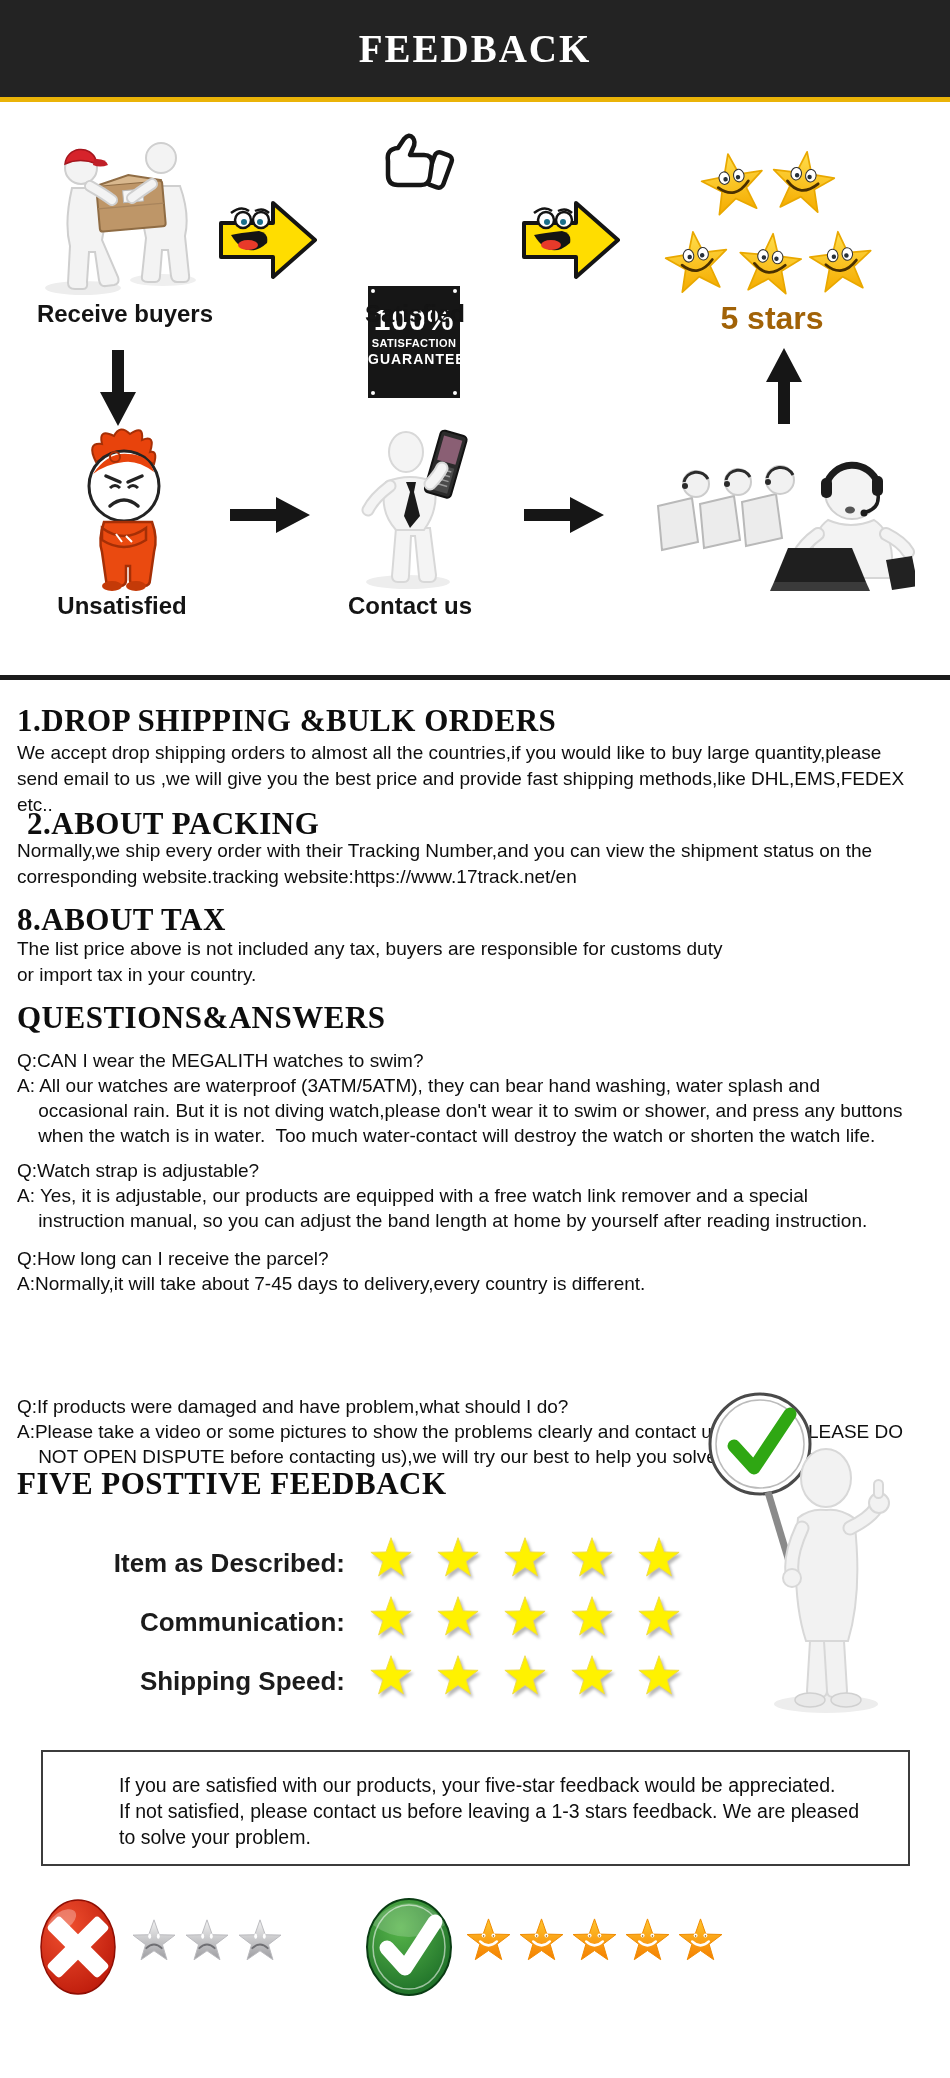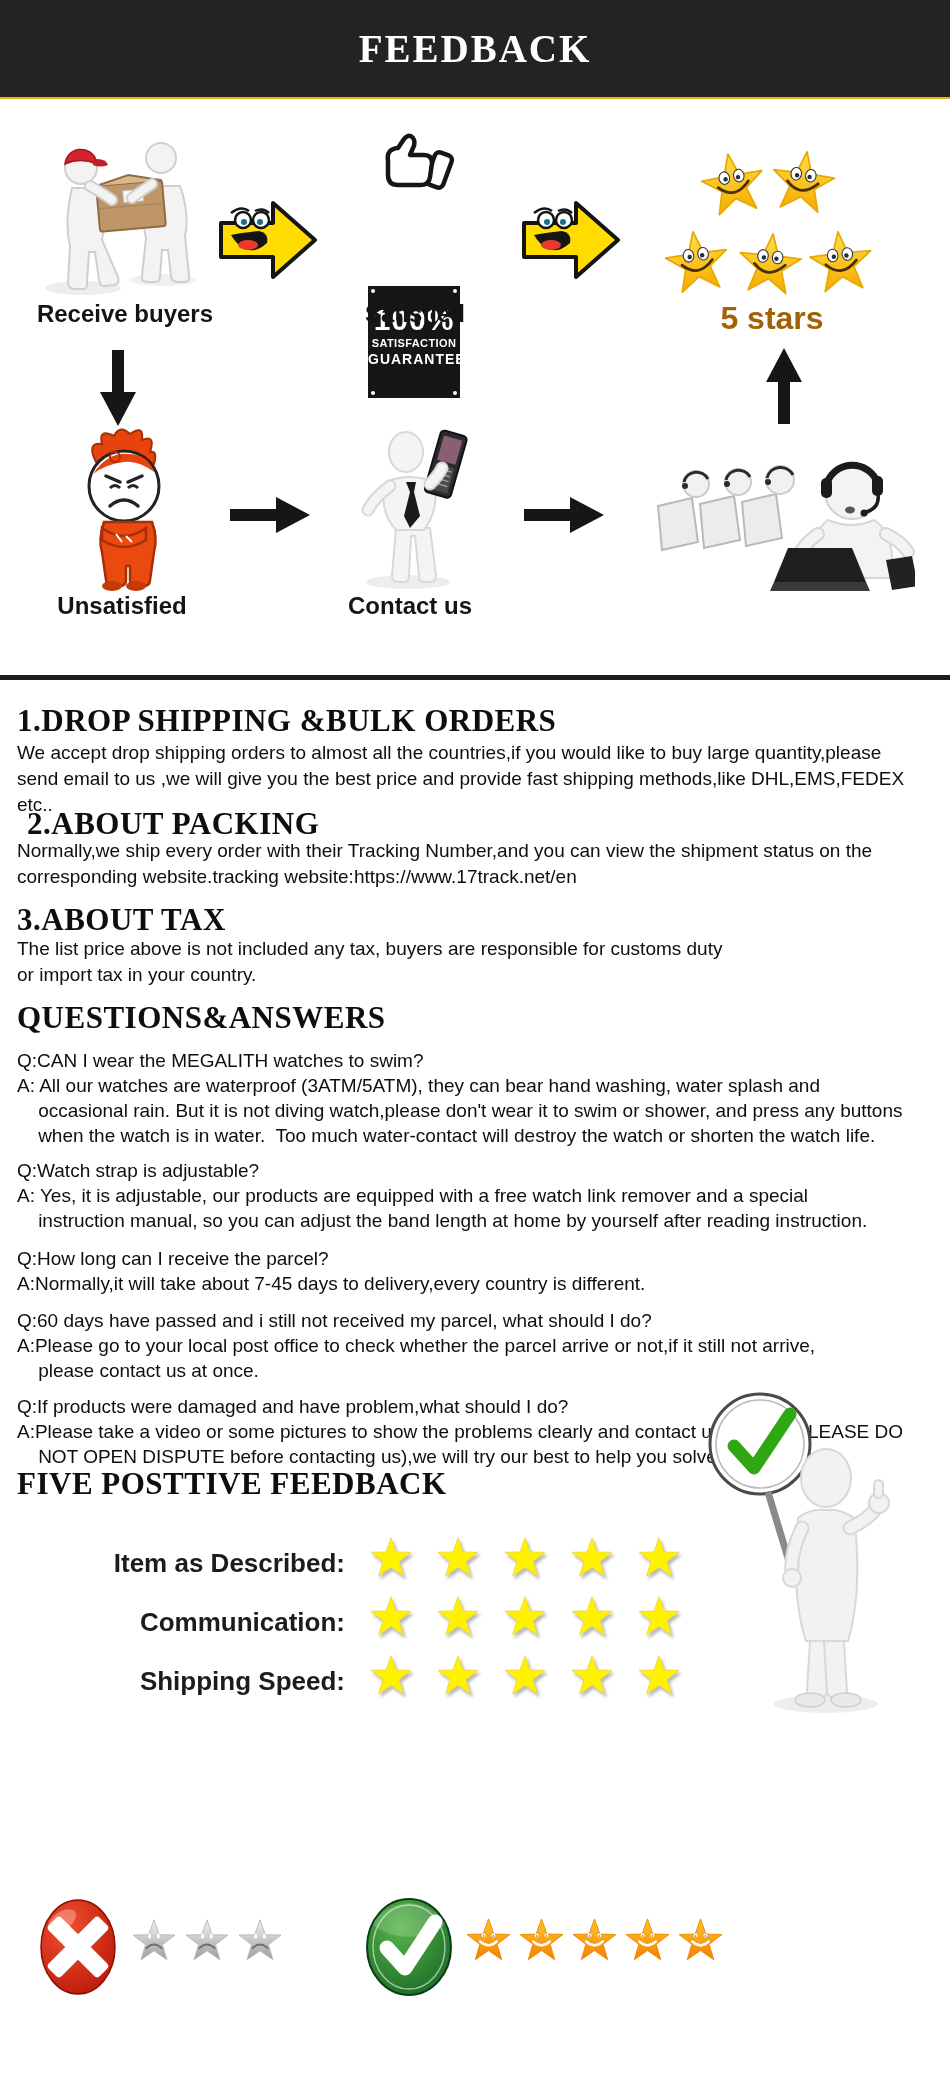--- a/index.html
+++ b/index.html
@@ -1,20 +1,20 @@
 <!DOCTYPE html>
 <html><head>
 <meta charset="utf-8">
 <style>
   html,body{margin:0;padding:0;background:#f4f4f4}
   .page{position:relative;width:950px;height:2078px;background:#ffffff;
         font-family:"Liberation Sans",sans-serif;overflow:hidden}
   .abs{position:absolute}
   
-  .hd{left:0;top:0;width:950px;height:97px;background:#232323;border-bottom:2px solid #eab308;
+  .hd{left:0;top:0;width:950px;height:97px;background:#232323;border-bottom:5px solid #eab308;
       display:flex;align-items:center;justify-content:center}
   .hd .t{color:#fff;font-family:"Liberation Serif",serif;font-weight:bold;font-size:39px;letter-spacing:2px}
   
   .flabel{font-weight:bold;font-size:24px;color:#141414;text-align:center}
   .olabel{font-weight:bold;font-size:32px;color:#a16207;text-align:center}
   .divider{left:0;top:675px;width:950px;height:5px;background:#1c1c1c}
   
   .sh{font-family:"Liberation Serif",serif;font-weight:bold;font-size:31px;color:#0e0e0e;letter-spacing:.5px}
   .body{font-size:19px;line-height:26px;color:#0e0e0e;white-space:pre-wrap;width:915px}
   .qa{font-size:19px;line-height:25px;color:#0e0e0e;width:915px}
@@ -263,45 +263,40 @@
   <div class="abs divider"></div>
 
   <div class="abs sh" style="left:17px;top:703px">1.DROP SHIPPING &amp;BULK ORDERS</div>
   <div class="abs body" style="left:17px;top:740px">We accept drop shipping orders to almost all the countries,if you would like to buy large quantity,please
 send email to us ,we will give you the best price and provide fast shipping methods,like DHL,EMS,FEDEX etc..</div>
 
   <div class="abs sh" style="left:27px;top:806px">2.ABOUT PACKING</div>
   <div class="abs body" style="left:17px;top:838px">Normally,we ship every order with their Tracking Number,and you can view the shipment status on the
 corresponding website.tracking website:https://www.17track.net/en</div>
 
-  <div class="abs sh" style="left:17px;top:902px">3.ABOUT TAX</div>
+  <div class="abs sh" style="left:17px;top:902px">8.ABOUT TAX</div>
   <div class="abs body" style="left:17px;top:936px">The list price above is not included any tax, buyers are responsible for customs duty
 or import tax in your country.</div>
 
   <div class="abs sh" style="left:17px;top:1000px">QUESTIONS&amp;ANSWERS</div>
 
   <div class="abs qa" style="left:17px;top:1048px">
     <div>Q:CAN I wear the MEGALITH watches to swim?</div>
     <div>A: All our watches are waterproof (3ATM/5ATM), they can bear hand washing, water splash and
     occasional rain. But it is not diving watch,please don't wear it to swim or shower, and press any buttons
     when the watch is in water.  Too much water-contact will destroy the watch or shorten the watch life.</div>
   </div>
   <div class="abs qa" style="left:17px;top:1158px">
     <div>Q:Watch strap is adjustable?</div>
     <div>A: Yes, it is adjustable, our products are equipped with a free watch link remover and a special
     instruction manual, so you can adjust the band length at home by yourself after reading instruction.</div>
   </div>
   <div class="abs qa" style="left:17px;top:1246px">
     <div>Q:How long can I receive the parcel?</div>
     <div>A:Normally,it will take about 7-45 days to delivery,every country is different.</div>
-  </div>
-  <div class="abs qa" style="left:17px;top:1308px">
-    <div>Q:60 days have passed and i still not received my parcel, what should I do?</div>
-    <div>A:Please go to your local post office to check whether the parcel arrive or not,if it still not arrive,
-    please contact us at once.</div>
   </div>
   <div class="abs qa" style="left:17px;top:1394px">
     <div>Q:If products were damaged and have problem,what should I do?</div>
     <div>A:Please take a video or some pictures to show the problems clearly and contact us at once(PLEASE DO
     NOT OPEN DISPUTE before contacting us),we will try our best to help you solve the problems.</div>
   </div>
 
   <div class="abs sh" style="left:17px;top:1466px">FIVE POSTTIVE FEEDBACK</div>
 
   <div class="abs rlabel" style="left:0;top:1548px">Item as Described:</div>
@@ -375,20 +370,25 @@
     <path d="M152,142 Q172,132 178,122" stroke="#d8d8d8" stroke-width="15" fill="none" stroke-linecap="round"></path>
     <path d="M152,142 Q172,132 178,122" stroke="#f2f2f2" stroke-width="11" fill="none" stroke-linecap="round"></path>
     <circle cx="181" cy="117" r="10" fill="#f2f2f2" stroke="#d8d8d8" stroke-width="2"></circle>
     <rect x="176" y="94" width="9" height="18" rx="4.5" fill="#f2f2f2" stroke="#d8d8d8" stroke-width="2"></rect>
     <path d="M112,255 l-3,50 q0,6 6,6 h8 q6,0 6,-6 l3,-50 z" fill="#f2f2f2" stroke="#d8d8d8" stroke-width="2"></path>
     <path d="M146,255 l3,50 q0,6 -6,6 h-8 q-6,0 -6,-6 l-3,-50 z" fill="#f2f2f2" stroke="#d8d8d8" stroke-width="2"></path>
     <ellipse cx="112" cy="314" rx="15" ry="7" fill="#e9e9e9" stroke="#d0d0d0" stroke-width="1.5"></ellipse>
     <ellipse cx="148" cy="314" rx="15" ry="7" fill="#e9e9e9" stroke="#d0d0d0" stroke-width="1.5"></ellipse>
   </svg>
 
+  <div class="abs note">
+    <div class="txt">If you are satisfied with our products, your five-star feedback would be appreciated.
+If not satisfied, please contact us before leaving a 1-3 stars feedback. We are pleased
+to solve your problem.</div>
+  </div>
 
   <svg class="abs" style="left:38px;top:1897px" width="80" height="100" viewBox="0 0 80 100">
     <ellipse cx="40" cy="50" rx="37" ry="47" fill="url(#gRed)" stroke="#8f0e03" stroke-width="1.5"></ellipse>
     <ellipse cx="24" cy="24" rx="16" ry="9" fill="rgba(255,255,255,0.3)" transform="rotate(-35 24 24)"></ellipse>
     <g fill="#ffffff">
       <rect x="31" y="14" width="18" height="72" rx="4" transform="rotate(45 40 50)"></rect>
       <rect x="31" y="14" width="18" height="72" rx="4" transform="rotate(-45 40 50)"></rect>
     </g>
   </svg>
   <div class="abs starrow" style="left:130px;top:1916px;gap:5px">

